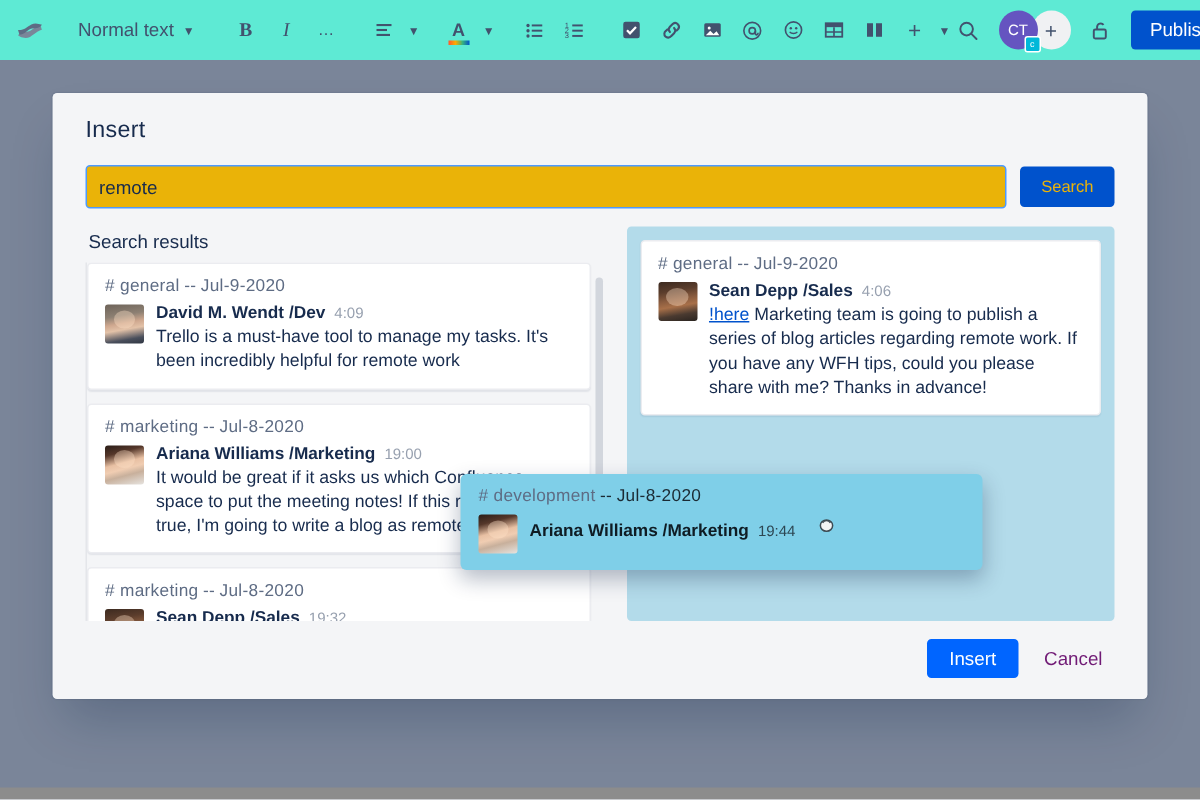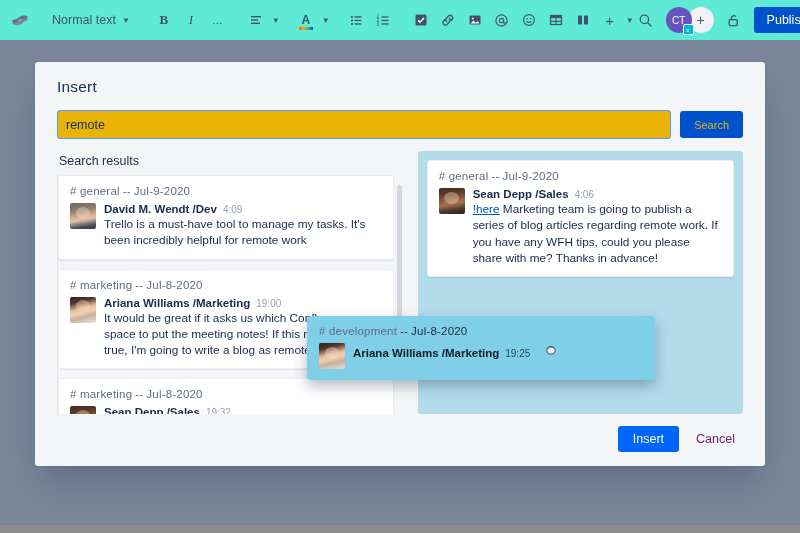--- a/index.html
+++ b/index.html
@@ -432,21 +432,21 @@
 
   <div class="drag-card">
     <div class="msg-chan">
       <span class="hash"># development</span><span class="dashes">--</span><span>Jul-8-2020</span>
     </div>
     <div class="msg-row">
       <div class="avatar av-f2"></div>
       <div class="msg-body">
         <div class="msg-meta">
           <span class="msg-author">Ariana Williams /Marketing</span>
-          <span class="msg-time">19:25</span>
+          <span class="msg-time">19:44</span>
           <span class="grab-cursor">
             <svg width="14" height="14" viewBox="0 0 14 14">
                 <ellipse cx="7" cy="7.4" rx="4.1" ry="3.8" fill="#f2f4f5" stroke="#3d4b53" stroke-width="1"></ellipse>
                 <path d="M4.4 5.6c.6-1 1.6-1.5 2.6-1.5s2 .5 2.6 1.5" stroke="#3d4b53" stroke-width=".9" fill="none"></path>
               </svg>
           </span>
         </div>
       </div>
     </div>
   </div>

